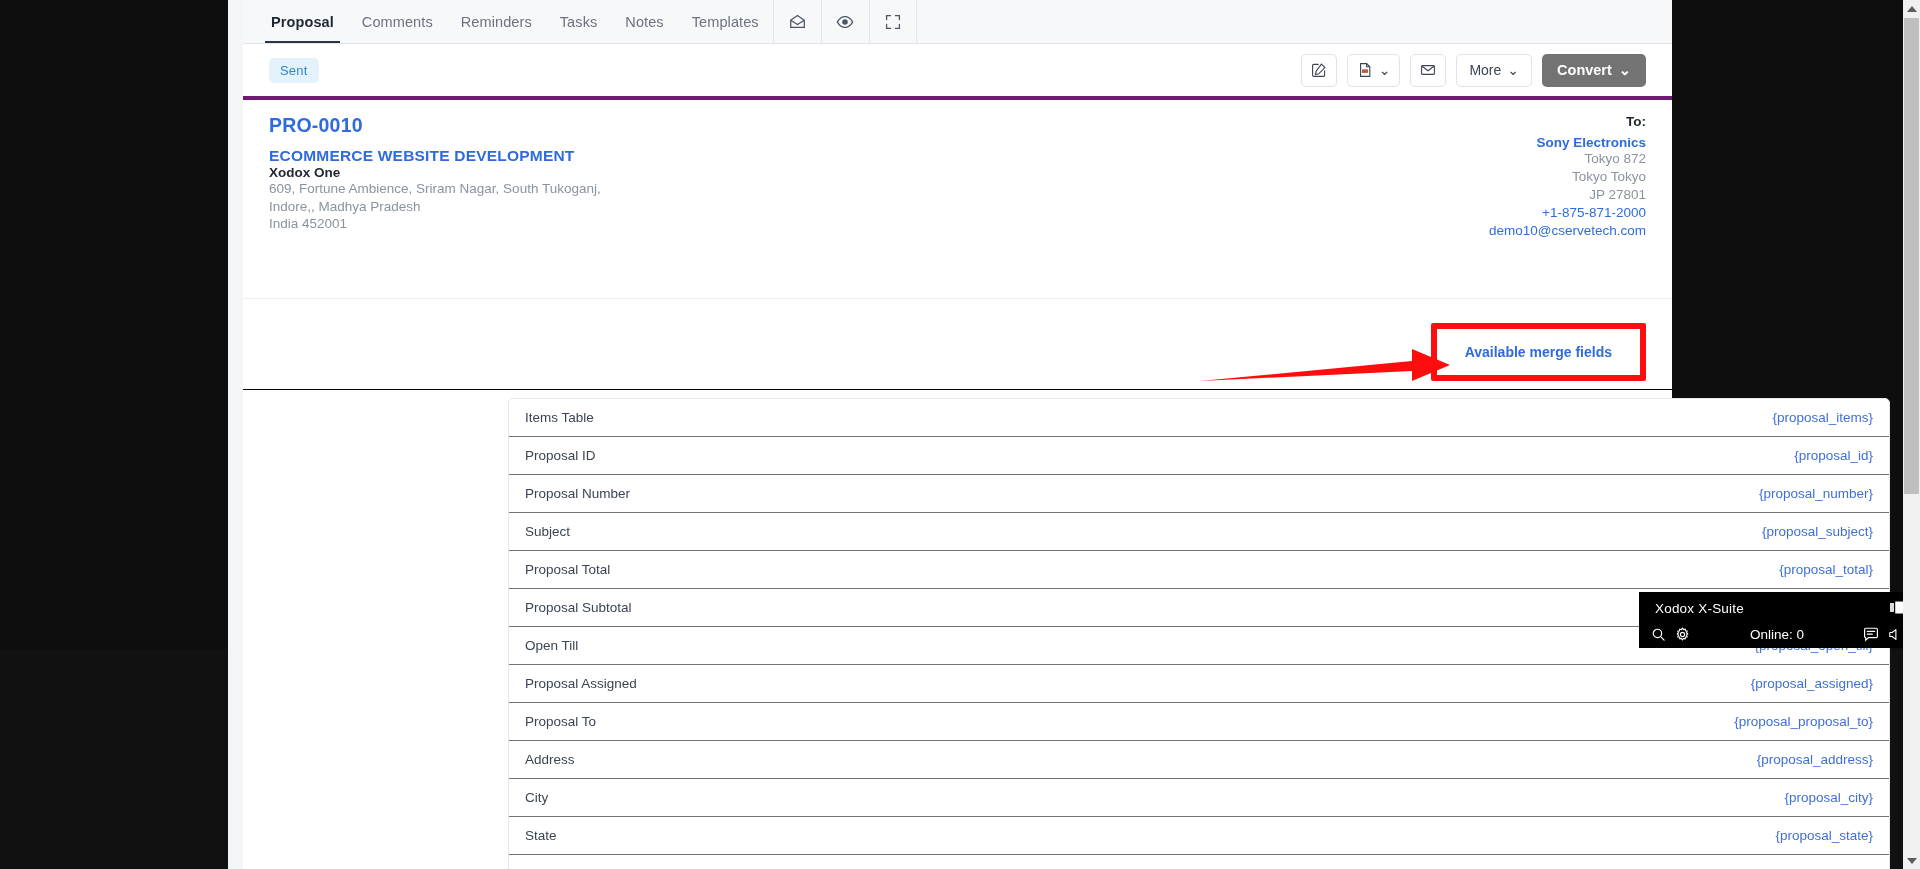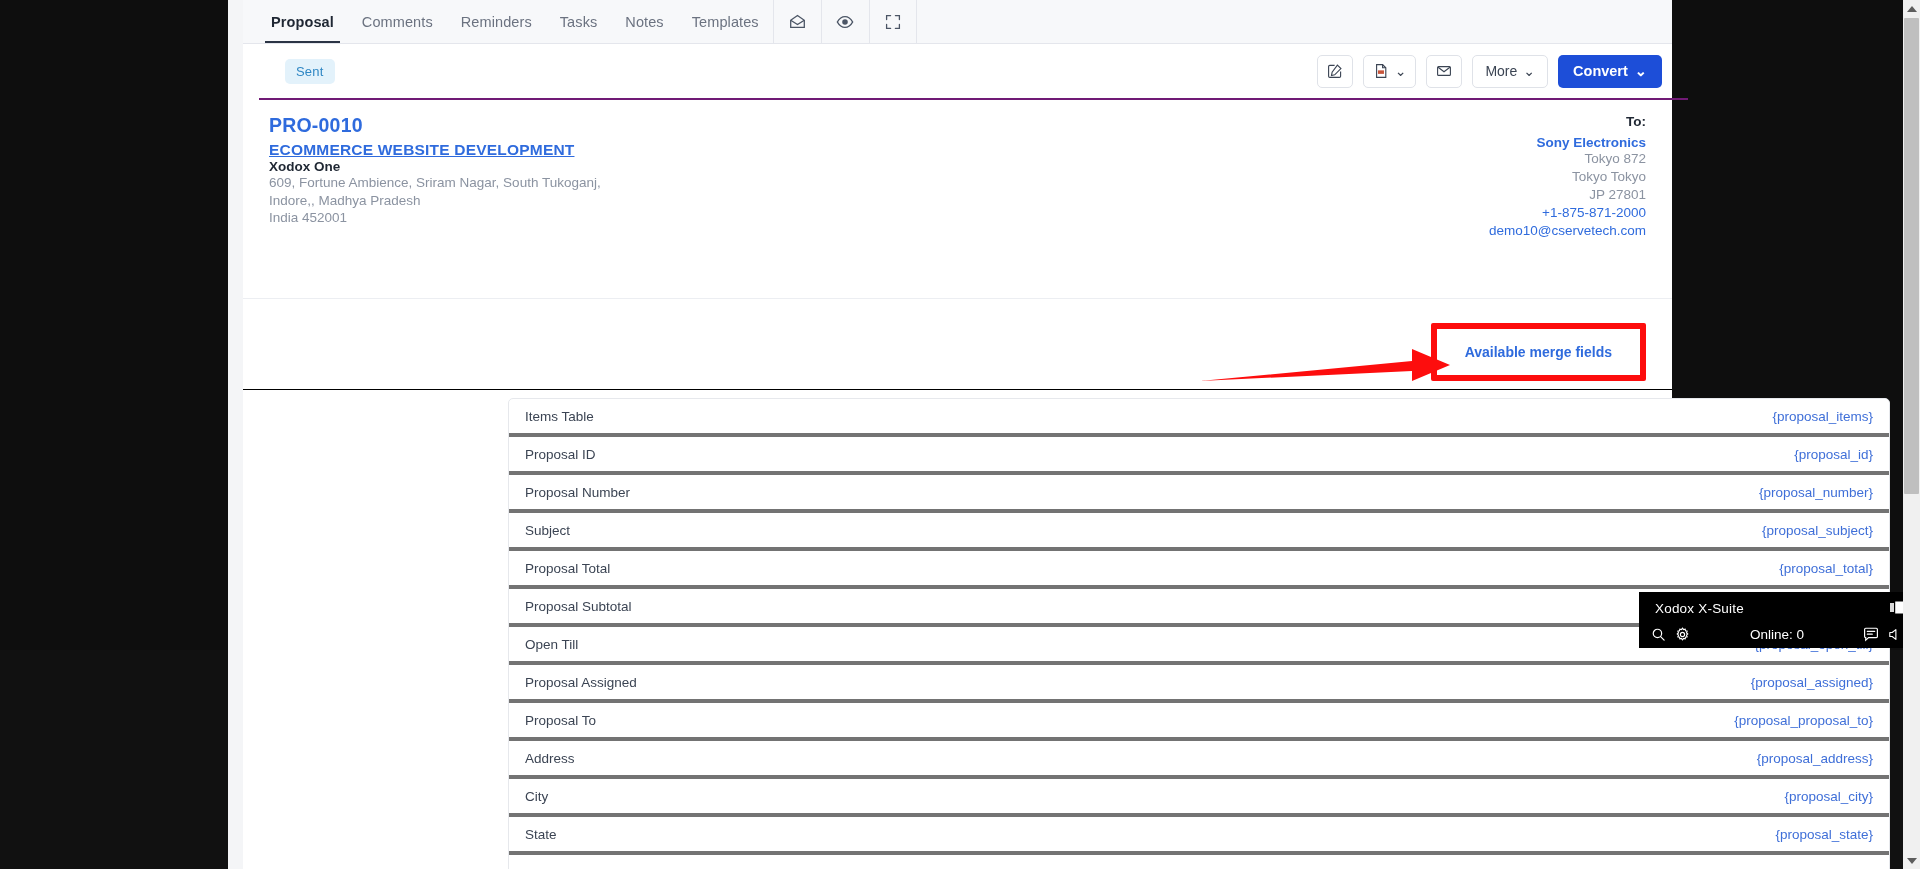--- a/index.html
+++ b/index.html
@@ -44,57 +44,57 @@
   .tab-icon {
     display: flex; align-items: center; justify-content: center;
     width: 48px; border-left: 1px solid #e4e6ec;
     cursor: pointer; color: #4b5565;
   }
   .tab-icon:last-child { border-right: 1px solid #e4e6ec; }
   .tab-icon svg { display: block; }
 
   
   #actionbar {
-    position: absolute; left: 16px; top: 44px; width: 100%; height: 56px;
-    border-bottom: 2px solid #701a75;
+    position: absolute; left: 0; top: 44px; width: 100%; height: 56px;
+    border-bottom: 4px solid #701a75;
     display: flex; align-items: center; padding: 0 26px;
   }
   #status-badge {
     background: #e3f2fb; color: #2f87c4;
     border-radius: 5px; font-size: 13px;
     padding: 5px 11px; letter-spacing: .2px;
   }
   #action-right { margin-left: auto; display: flex; align-items: center; gap: 10px; }
   .btn {
     height: 33px; min-width: 33px;
     border: 1px solid #dfe2e8; border-radius: 5px; background: #fff;
     display: flex; align-items: center; justify-content: center; gap: 6px;
     padding: 0 9px; font-size: 14px; color: #3b4453; cursor: pointer;
   }
   .btn.with-text { padding: 0 12px; }
   .btn-convert {
     height: 33px; border: none; border-radius: 5px;
-    background: #1d4ed8; color: #fff; font-size: 14.5px; font-weight: bold;
+    background: #737373; color: #fff; font-size: 14.5px; font-weight: bold;
     display: flex; align-items: center; gap: 7px; padding: 0 15px; cursor: pointer;
   }
   .caret { display: inline-block; }
 
   
   #dochead {
     position: absolute; left: 0; top: 84px; width: 100%; height: 215px;
     border-bottom: 1px solid #eceef2;
     padding: 30px 26px 0 26px;
   }
   #docleft { float: left; }
   #proposal-no {
     color: #2f6bdd; font-size: 19.5px; font-weight: bold; letter-spacing: .2px;
   }
   #proposal-subject {
     color: #2f6bdd; font-size: 15.5px; font-weight: bold;
-    margin-top: 4px; letter-spacing: .2px; text-decoration: underline;
+    margin-top: 10px; letter-spacing: .2px;
   }
   #company-name { color: #1f2733; font-size: 13.5px; font-weight: bold; }
   .addr-line { color: #8b93a1; font-size: 13.5px; line-height: 17.5px; }
   #docright { float: right; text-align: right; }
   #to-label { color: #1f2733; font-size: 13.5px; font-weight: bold; }
   #to-company { color: #2f6bdd; font-size: 13.5px; font-weight: bold; margin-top: 6px; }
   .to-line { color: #8b93a1; font-size: 13.5px; line-height: 18px; }
   .to-link { color: #2f6bdd; font-size: 13.5px; line-height: 18px; }
 
   
@@ -112,21 +112,21 @@
 
   
   #fieldtable {
     position: absolute; left: 265px; top: 398px;
     width: 1382px;
     border: 1px solid #e6e8ec; border-radius: 5px;
     overflow: hidden; background: #fff;
   }
   .field-row {
     height: 38px; display: flex; align-items: center;
-    padding: 0 16px; border-bottom: 4px solid #737373;
+    padding: 0 16px; border-bottom: 1px solid #737373;
   }
   .field-row:last-child { border-bottom: none; }
   .field-label { font-size: 13.5px; color: #3b4453; }
   .field-token { margin-left: auto; font-size: 13.5px; color: #3f6fd8; }
 
   
   #chat {
     position: absolute; left: 1396px; top: 592px;
     width: 276px; height: 56px; background: #000000;
     color: #ffffff;

